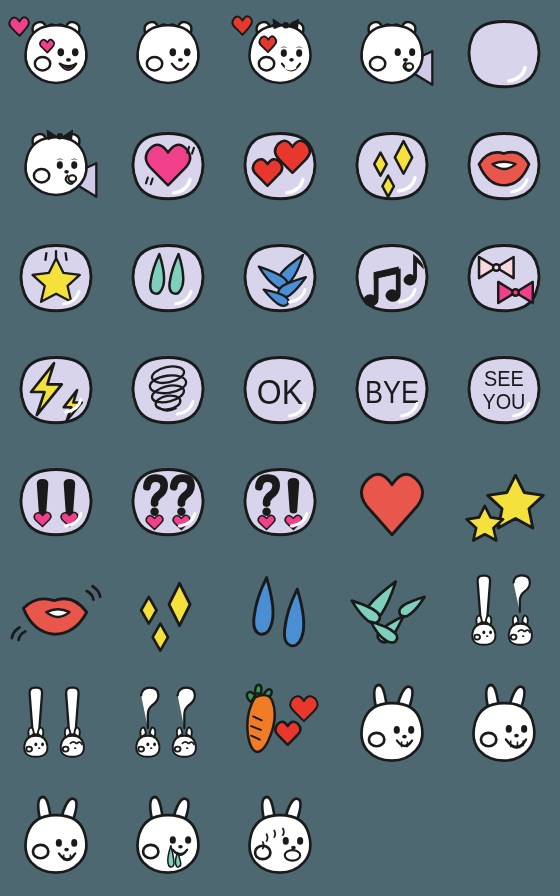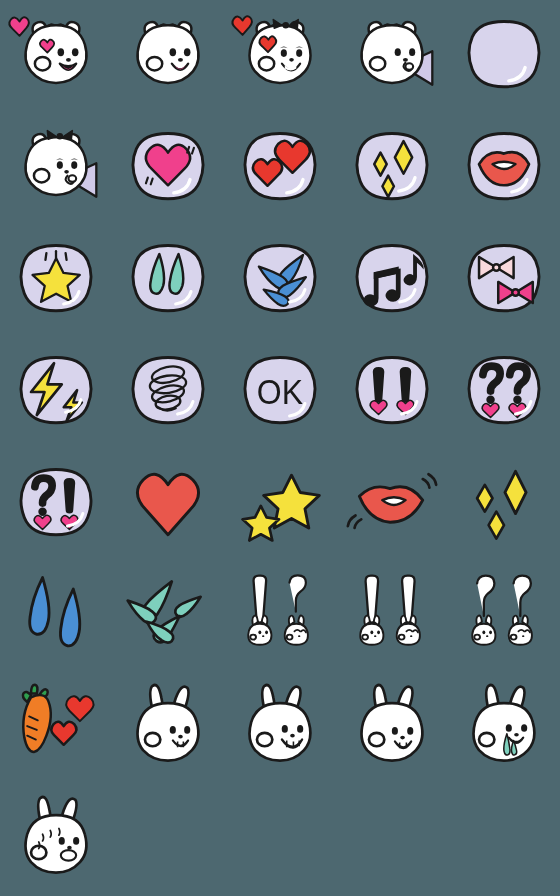--- a/index.html
+++ b/index.html
@@ -312,21 +312,36 @@
 <div class="cell">
   <svg viewBox="0 0 100 100">
     <path d="M50 14 q26 0 33 16 q7 16 0 34 q-7 18 -33 18 q-26 0 -33 -18 q-7 -18 0 -34 q7 -16 33 -16 z" fill="#d8d4ec" stroke="#1a1a1a" stroke-width="3"></path>
     <text x="50" y="62" text-anchor="middle" font-family="'Liberation Sans', sans-serif" font-size="37" font-weight="400" fill="#1a1a1a" transform="scale(0.9,1) translate(5.5,0)">OK</text>
     <path d="M76 62 q-3 11 -16 13" fill="none" stroke="#ffffff" stroke-width="3.2" stroke-linecap="round"></path>
   </svg>
 </div>
 
 
 
-
+<div class="cell">
+  <svg viewBox="0 0 100 100">
+    <path d="M50 14 q26 0 33 16 q7 16 0 34 q-7 18 -33 18 q-26 0 -33 -18 q-7 -18 0 -34 q7 -16 33 -16 z" fill="#d8d4ec" stroke="#1a1a1a" stroke-width="3"></path>
+    <text x="50" y="61" text-anchor="middle" font-family="'Liberation Sans', sans-serif" font-size="33" font-weight="400" fill="#1a1a1a" transform="scale(0.85,1) translate(8.8,0)">BYE</text>
+    <path d="M76 62 q-3 11 -16 13" fill="none" stroke="#ffffff" stroke-width="3.2" stroke-linecap="round"></path>
+  </svg>
+</div>
+
+<div class="cell">
+  <svg viewBox="0 0 100 100">
+    <path d="M50 14 q26 0 33 16 q7 16 0 34 q-7 18 -33 18 q-26 0 -33 -18 q-7 -18 0 -34 q7 -16 33 -16 z" fill="#d8d4ec" stroke="#1a1a1a" stroke-width="3"></path>
+    <text x="50" y="44" text-anchor="middle" font-family="'Liberation Sans', sans-serif" font-size="23" font-weight="400" fill="#1a1a1a" transform="scale(0.9,1) translate(5.5,0)">SEE</text>
+    <text x="50" y="68" text-anchor="middle" font-family="'Liberation Sans', sans-serif" font-size="23" font-weight="400" fill="#1a1a1a" transform="scale(0.9,1) translate(5.5,0)">YOU</text>
+    <path d="M76 62 q-3 11 -16 13" fill="none" stroke="#ffffff" stroke-width="3.2" stroke-linecap="round"></path>
+  </svg>
+</div>
 
 <div class="cell">
   <span class="sticker-label">Bubble with two exclamation marks and hearts</span>
   <svg viewBox="0 0 100 100">
     <path d="M50 14 q26 0 33 16 q7 16 0 34 q-7 18 -33 18 q-26 0 -33 -18 q-7 -18 0 -34 q7 -16 33 -16 z" fill="#d8d4ec" stroke="#1a1a1a" stroke-width="3"></path>
     <g fill="#1a1a1a">
       <path d="M36 24 q6 0 6 5 l-2 28 q0 4 -4 4 q-4 0 -4 -4 l-2 -28 q0 -5 6 -5 z"></path>
       <path d="M64 24 q6 0 6 5 l-2 28 q0 4 -4 4 q-4 0 -4 -4 l-2 -28 q0 -5 6 -5 z"></path>
     </g>
     <path d="M36 62 q-4 -5 -7.5 -1.5 q-3 3.5 1 7 l6.5 6 l6.5 -6.5 q4 -3.5 1 -7 q-3.5 -3.5 -7.5 2 z" fill="#f0408c" stroke="#1a1a1a" stroke-width="1.6" stroke-linejoin="round"></path>

